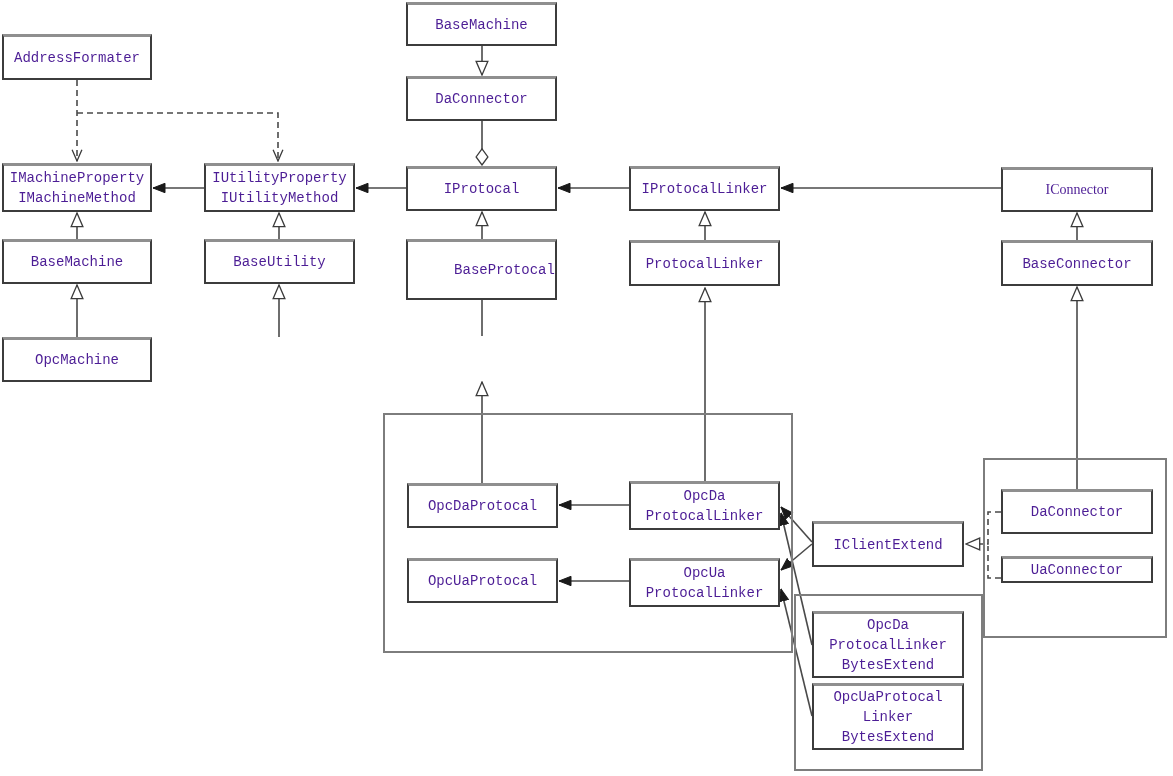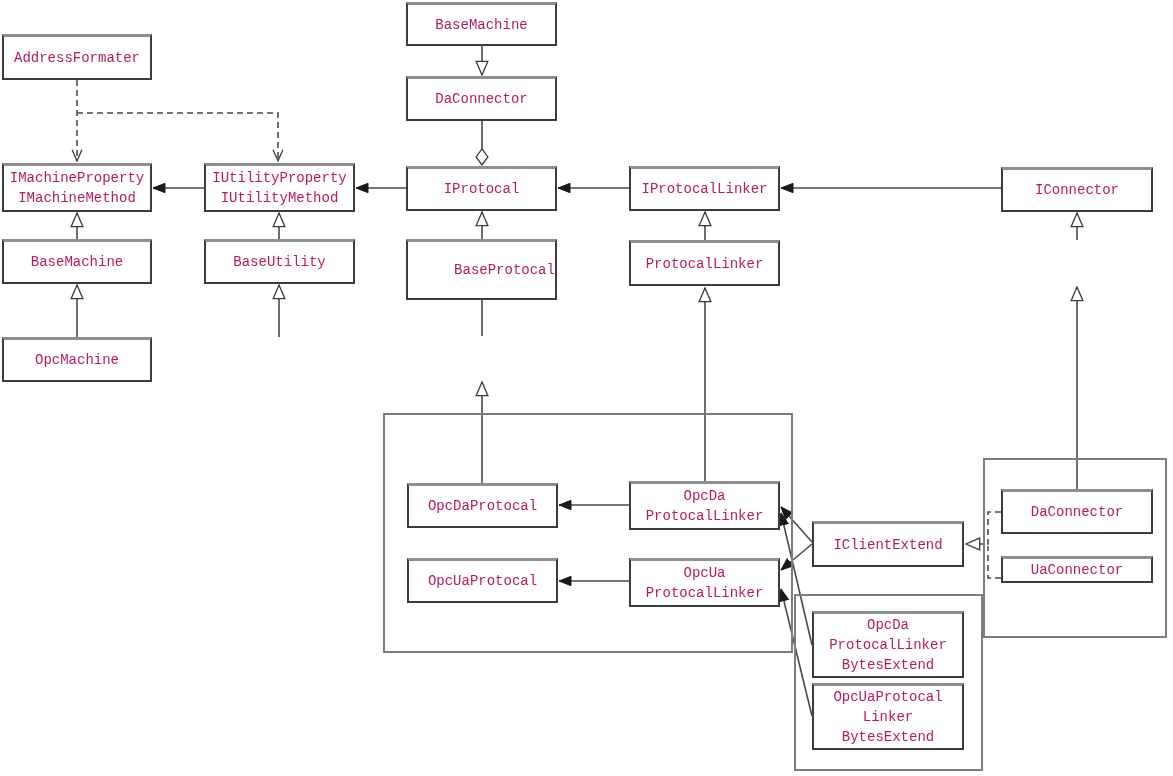--- a/index.html
+++ b/index.html
@@ -23,21 +23,21 @@
     background:#ffffff;
     border:2px solid #3c3c3c;
     border-top:3px solid #8f8f8f;
     box-sizing:border-box;
     z-index:3;
     display:flex;
     flex-direction:column;
     align-items:center;
     justify-content:center;
     text-align:center;
-    color:#be185d;
+    color:#4c1d95;
     font-size:14px;
     line-height:20px;
     white-space:nowrap;
   }
 </style>
 </head>
 <body>
 
 <div id="stage">
   <svg id="edges" width="1173" height="776" viewBox="0 0 1173 776" xmlns="http://www.w3.org/2000/svg">
@@ -119,22 +119,25 @@
     </div>
     <div class="node" style="left: 406px; top: 239px; width: 151px; height: 61px; padding-left: 46px;">
       <div class="ln">BaseProtocal</div>
     </div>
     <div class="node" style="left: 629px; top: 166px; width: 151px; height: 45px;">
       <div class="ln">IProtocalLinker</div>
     </div>
     <div class="node" style="left: 629px; top: 240px; width: 151px; height: 46px;">
       <div class="ln">ProtocalLinker</div>
     </div>
-    <div class="node" style="left: 1001px; top: 167px; width: 152px; height: 45px;">
+    <div class="node" style="left: 1001px; top: 167px; width: 152px; height: 45px; font-family: Liberation Serif, serif;">
       <div class="ln">IConnector</div>
+    </div>
+    <div class="node" style="left: 1001px; top: 240px; width: 152px; height: 46px;">
+      <div class="ln">BaseConnector</div>
     </div>
     <div class="node" style="left: 407px; top: 483px; width: 151px; height: 45px;">
       <div class="ln">OpcDaProtocal</div>
     </div>
     <div class="node" style="left: 407px; top: 558px; width: 151px; height: 45px;">
       <div class="ln">OpcUaProtocal</div>
     </div>
     <div class="node" style="left: 629px; top: 481px; width: 151px; height: 49px;">
       <div class="ln">OpcDa</div>
       <div class="ln">ProtocalLinker</div>

